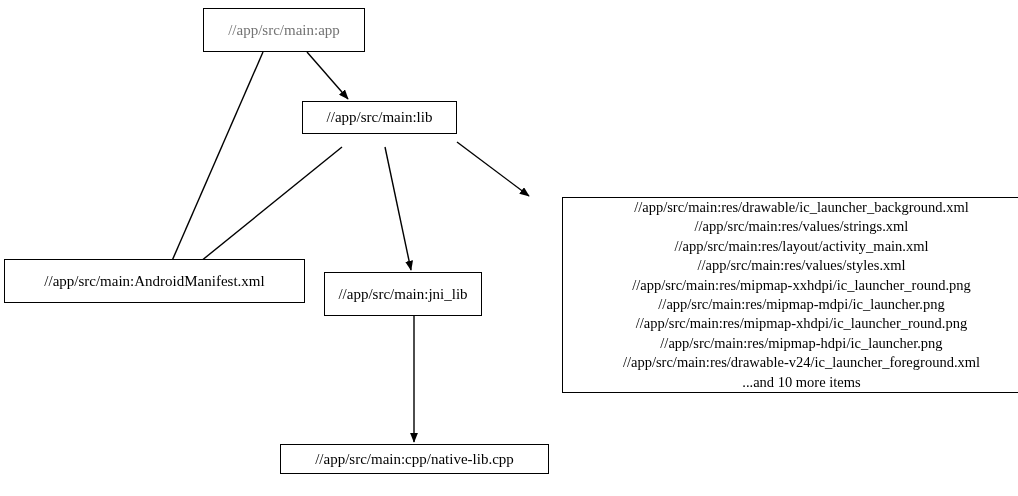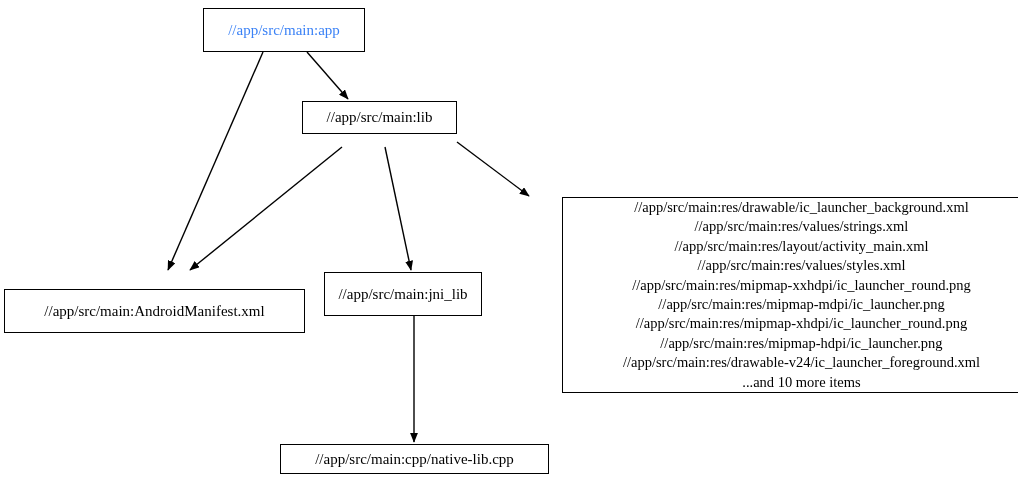--- a/index.html
+++ b/index.html
@@ -66,26 +66,26 @@
         <line x1="263" y1="52" x2="168" y2="270" stroke="#000000" stroke-width="1.4" marker-end="url(#arrowhead)"></line>
         <line x1="342" y1="147" x2="190" y2="270" stroke="#000000" stroke-width="1.4" marker-end="url(#arrowhead)"></line>
         <line x1="385" y1="147" x2="411" y2="270" stroke="#000000" stroke-width="1.4" marker-end="url(#arrowhead)"></line>
         <line x1="457" y1="142" x2="529" y2="196" stroke="#000000" stroke-width="1.4" marker-end="url(#arrowhead)"></line>
         <line x1="414" y1="316" x2="414" y2="442" stroke="#000000" stroke-width="1.4" marker-end="url(#arrowhead)"></line>
       </g>
   </svg>
 
   <div id="node-layer">
       <div class="node" style="left: 203px; top: 8px; width: 162px; height: 44px; border-color: rgb(0, 0, 0);">
-        <div class="node-label" style="color: #3b82f6;">//app/src/main:app</div>
+        <div class="node-label" style="color: #737373;">//app/src/main:app</div>
       </div>
       <div class="node" style="left: 302px; top: 101px; width: 155px; height: 33px; border-color: rgb(0, 0, 0);">
         <div class="node-label" style="color: rgb(0, 0, 0);">//app/src/main:lib</div>
       </div>
-      <div class="node" style="left: 4px; top: 289px; width: 301px; height: 44px; border-color: rgb(0, 0, 0);">
+      <div class="node" style="left: 4px; top: 259px; width: 301px; height: 44px; border-color: rgb(0, 0, 0);">
         <div class="node-label" style="color: rgb(0, 0, 0);">//app/src/main:AndroidManifest.xml</div>
       </div>
       <div class="node" style="left: 324px; top: 272px; width: 158px; height: 44px; border-color: rgb(0, 0, 0);">
         <div class="node-label" style="color: rgb(0, 0, 0);">//app/src/main:jni_lib</div>
       </div>
       <div class="node multiline" style="left: 530px; top: 197px; width: 479px; height: 196px; border-color: rgb(0, 0, 0); margin-left: 32px;">
         <div class="node-label" style="color: rgb(0, 0, 0);">//app/src/main:res/drawable/ic_launcher_background.xml
 //app/src/main:res/values/strings.xml
 //app/src/main:res/layout/activity_main.xml
 //app/src/main:res/values/styles.xml

